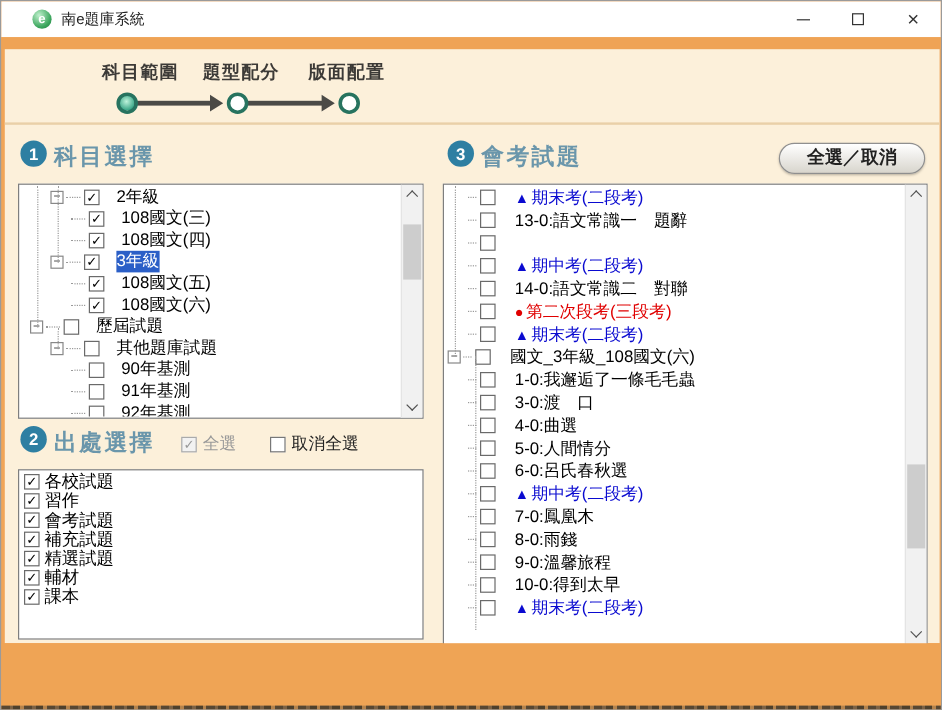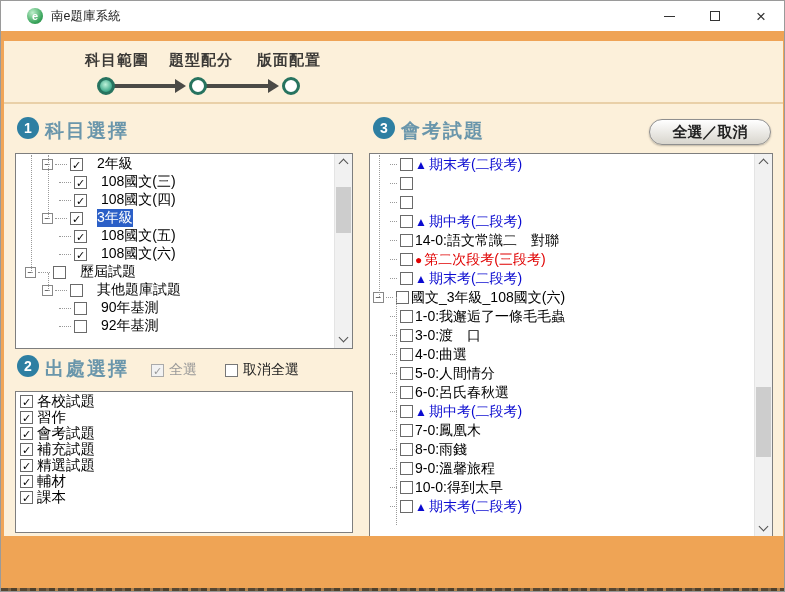--- a/index.html
+++ b/index.html
@@ -45,21 +45,21 @@
   .box3d{position:absolute;background:#fff;border:1px solid #7e7e7e;box-sizing:border-box;}
   .tcontent{position:absolute;left:1px;top:1px;right:18px;bottom:1px;overflow:hidden;}
   .trow{display:flex;align-items:center;height:18px;font-size:14px;white-space:nowrap;}
   .tree-right .trow{height:19px;}
   .tind{flex:none;}
   .texp{flex:none;width:11px;height:11px;border:1px solid #888;background:#fff;font-size:10px;
         line-height:9px;text-align:center;color:#333;margin-right:2px;box-sizing:border-box;}
   .tdash{flex:none;border-top:1px dotted #999;margin-right:3px;}
   .tcb{flex:none;width:13px;height:13px;border:1px solid #6a6a6a;background:#fff;font-size:11px;
        line-height:12px;text-align:center;color:#000;box-sizing:border-box;}
-  .tlab{margin-left:2px;color:#000;}
+  .tlab{margin-left:16px;color:#000;}
   .tree-left .tlab{margin-left:14px;}
   .tlab.blue{color:#0a0ad0;}
   .tlab.red{color:#e00000;}
   .tlab.sel{background:#2b5fc7;color:#fff;}
   .mk{margin-right:2px;font-size:12px;}
   .vline{position:absolute;width:0;border-left:1px dotted #9a9a9a;}
   
   .sbar{position:absolute;top:0;right:0;bottom:0;width:17px;background:#f1f1f1;border-left:1px solid #e4e4e4;}
   .sarr{position:absolute;left:0;width:17px;height:17px;}
   .sarr.up{top:0;} .sarr.down{bottom:0;}
@@ -175,20 +175,26 @@
         <div class="trow">
           <span class="tind" style="width: 42px;"></span>
           <span class="tdash" style="width: 12px;"></span>
           <span class="tcb"></span>
           <span class="tlab">90年基測</span>
         </div>
         <div class="trow">
           <span class="tind" style="width: 42px;"></span>
           <span class="tdash" style="width: 12px;"></span>
           <span class="tcb"></span>
+          <span class="tlab">91年基測</span>
+        </div>
+        <div class="trow">
+          <span class="tind" style="width: 42px;"></span>
+          <span class="tdash" style="width: 12px;"></span>
+          <span class="tcb"></span>
           <span class="tlab">92年基測</span>
         </div>
       </div>
     <div class="sbar">
       <span class="sarr up"></span>
       <span class="sthumb" style="top:33px;height:46px"></span>
       <span class="sarr down"></span>
     </div>
   </div>
 
@@ -247,20 +253,21 @@
     <div class="trow">
           <span class="tind" style="width: 19px;"></span>
           <span class="tdash" style="width: 7px;"></span>
           <span class="tcb"></span>
           <span class="tlab blue"><span class="mk">▲</span>期末考(二段考)</span>
         </div>
         <div class="trow">
           <span class="tind" style="width: 19px;"></span>
           <span class="tdash" style="width: 7px;"></span>
           <span class="tcb"></span>
+          <span class="tlab">13-0:語文常識一　題辭</span>
         </div>
         <div class="trow">
           <span class="tind" style="width: 19px;"></span>
           <span class="tdash" style="width: 7px;"></span>
           <span class="tcb"></span>
         </div>
         <div class="trow">
           <span class="tind" style="width: 19px;"></span>
           <span class="tdash" style="width: 7px;"></span>
           <span class="tcb"></span>

